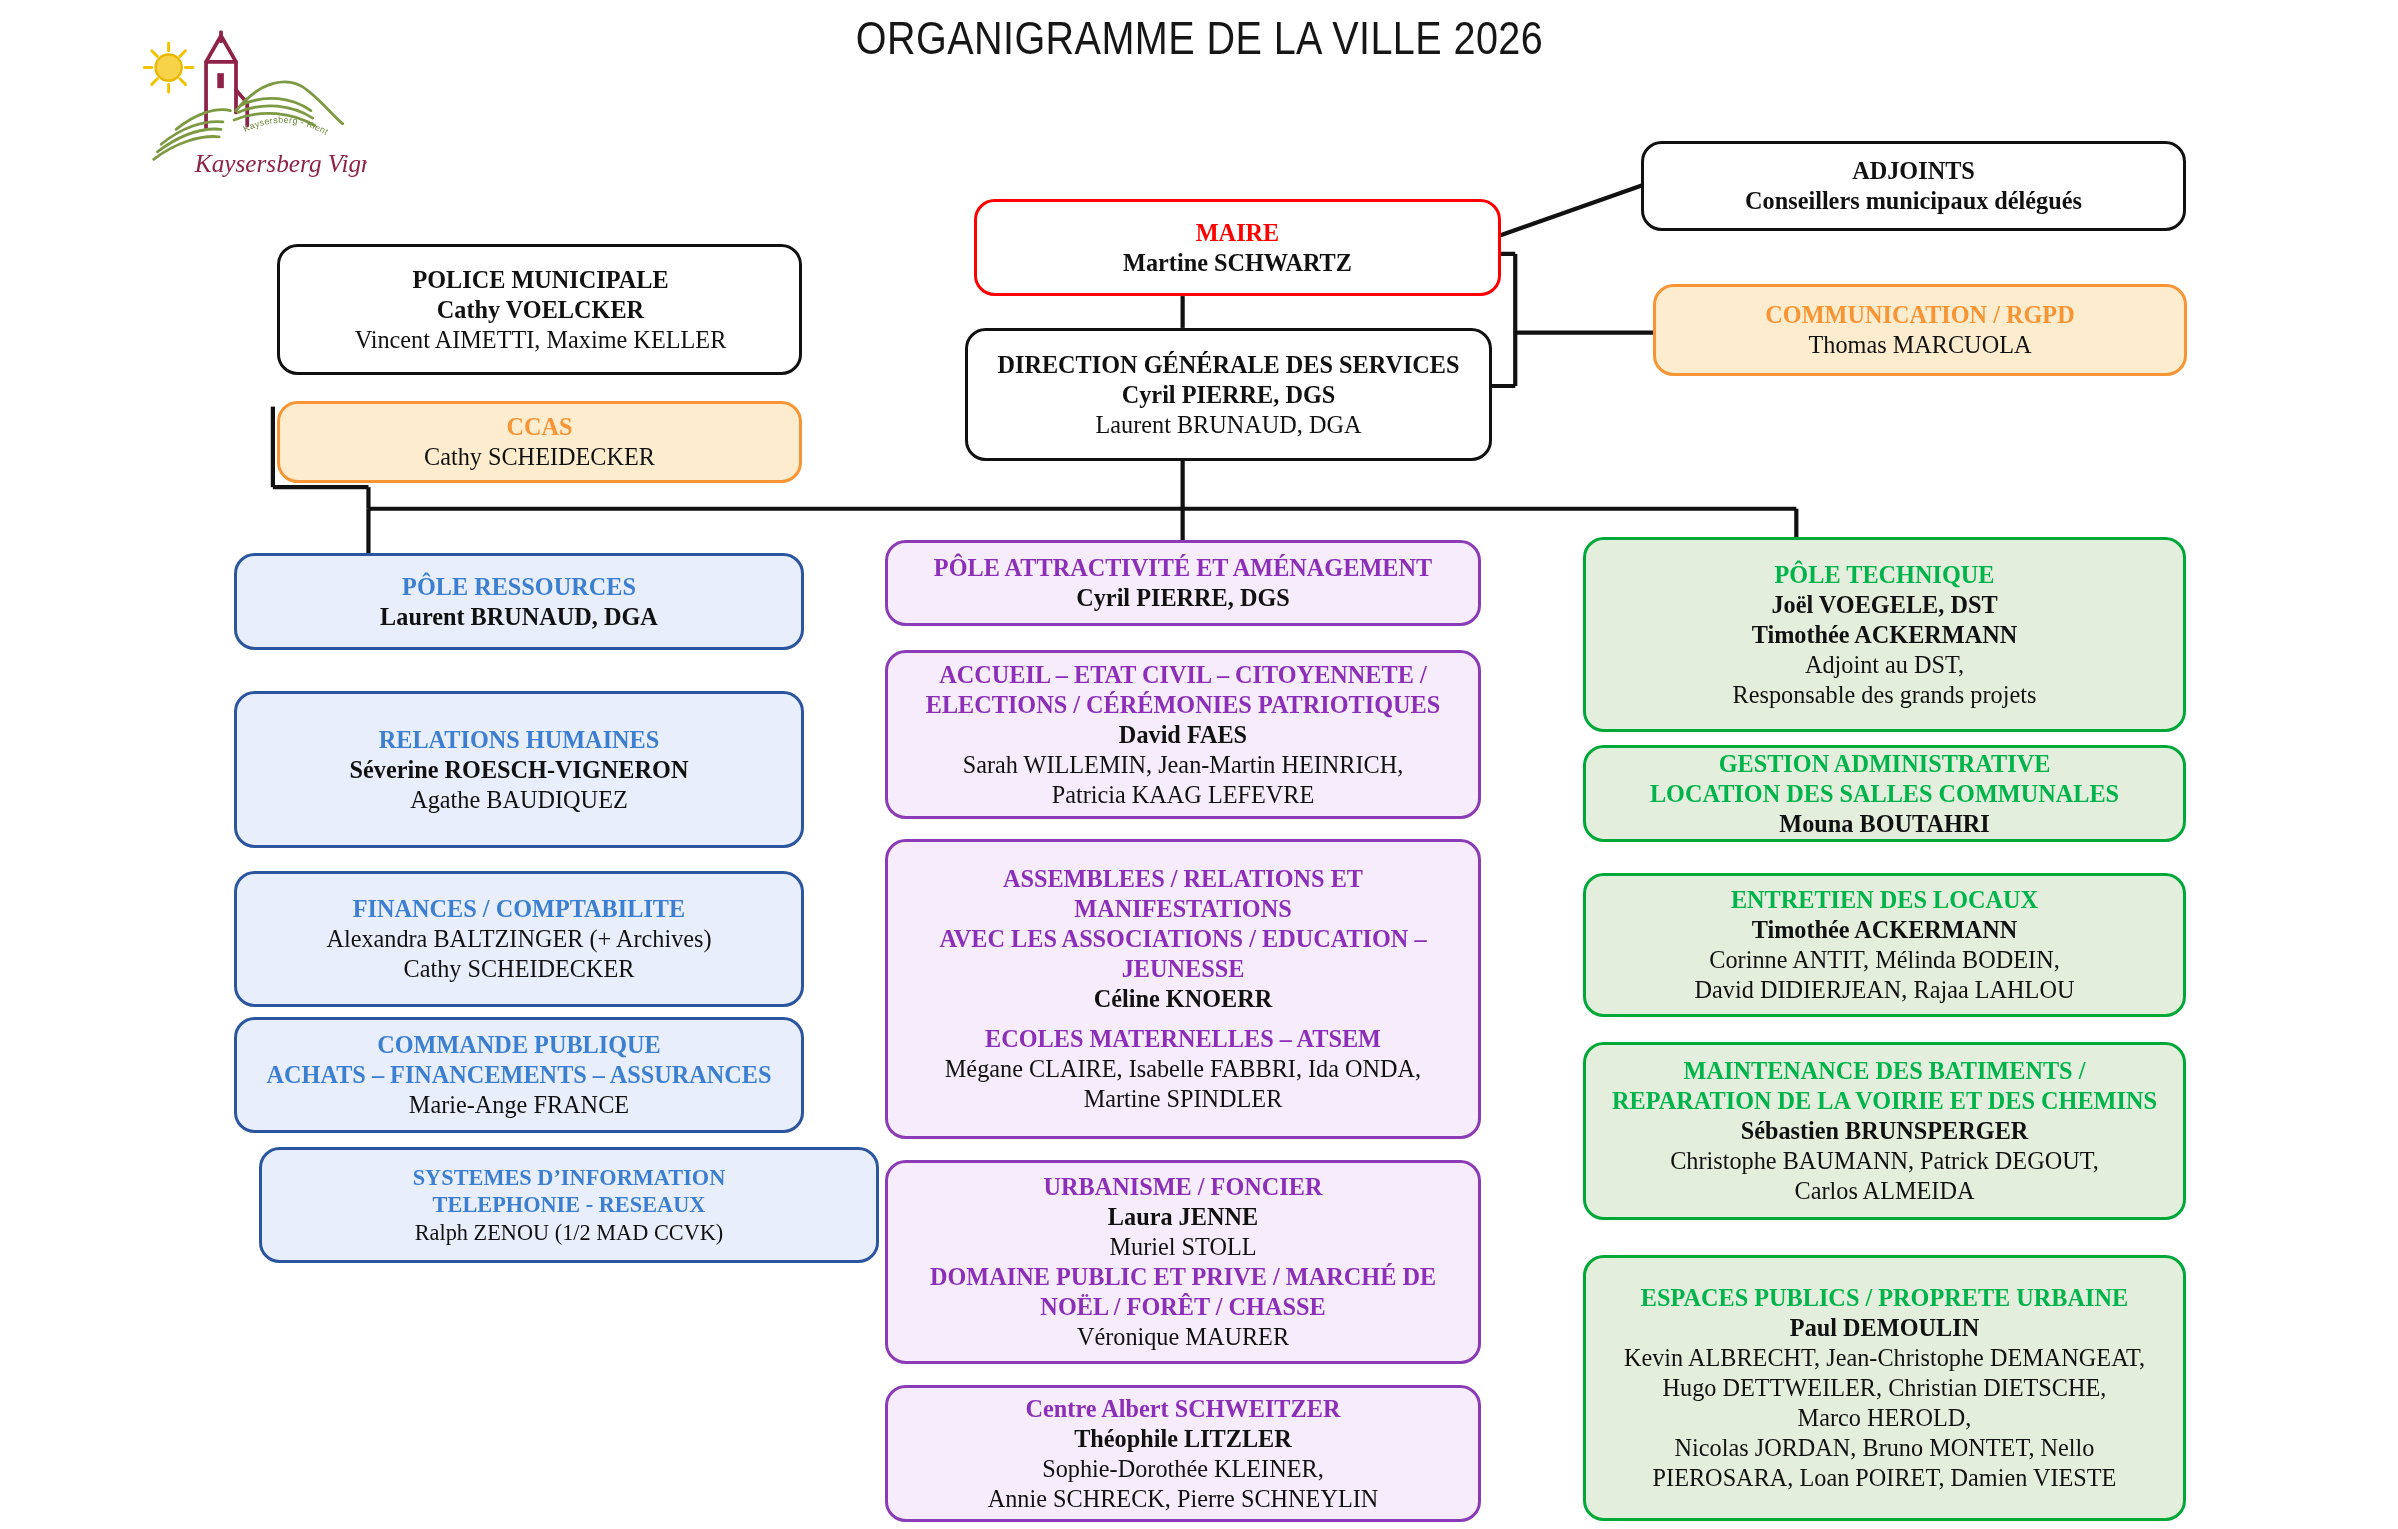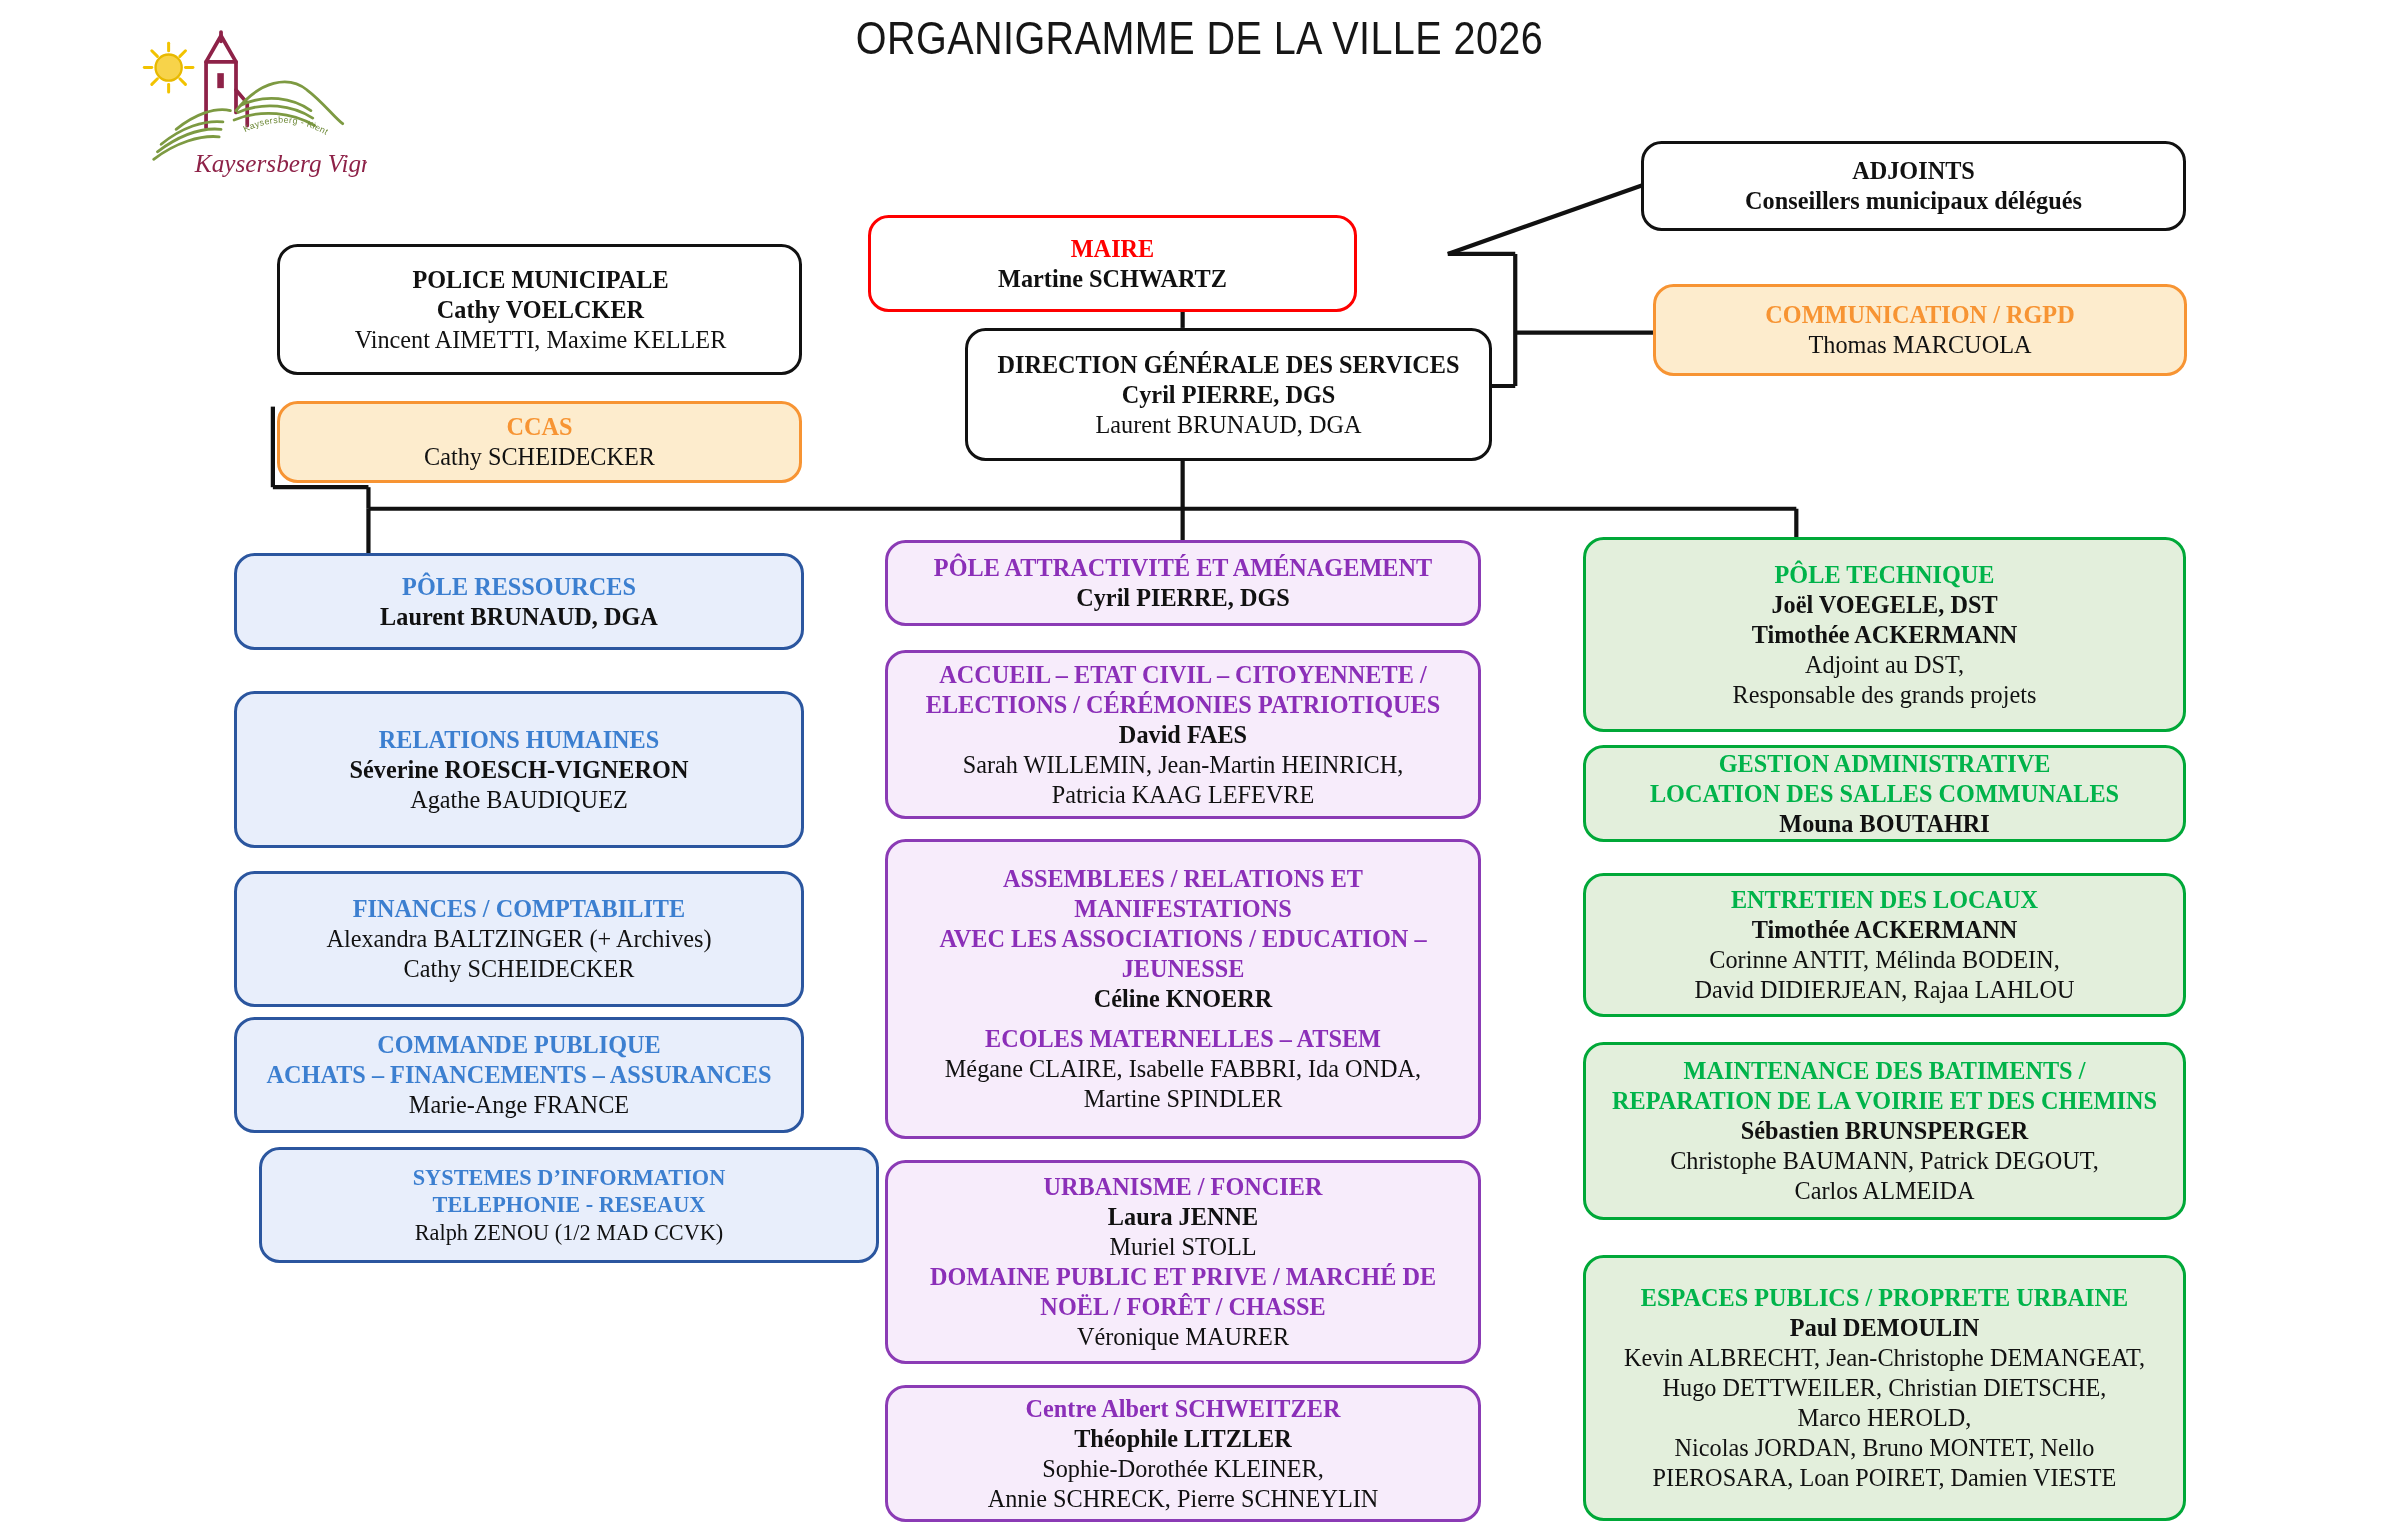--- a/index.html
+++ b/index.html
@@ -156,21 +156,21 @@
     <span class="ln hd">POLICE MUNICIPALE</span>
     <span class="ln nm">Cathy VOELCKER</span>
     <span class="ln sub">Vincent AIMETTI, Maxime KELLER</span>
   </div>
 
   <div class="box c-orange" style="left:277px; top:401px; width:525px; height:82px; font-size:25px;">
     <span class="ln hd">CCAS</span>
     <span class="ln sub">Cathy SCHEIDECKER</span>
   </div>
 
-  <div class="box c-red" style="left:868px; top:199px; width:489px; height:97px; font-size:25px;margin-top:16px;">
+  <div class="box c-red" style="left:974px; top:199px; width:527px; height:97px; font-size:25px;">
     <span class="ln hd">MAIRE</span>
     <span class="ln nm">Martine SCHWARTZ</span>
   </div>
 
   <div class="box c-black" style="left:1641px; top:141px; width:545px; height:90px; font-size:25px;">
     <span class="ln hd">ADJOINTS</span>
     <span class="ln nm">Conseillers municipaux délégués</span>
   </div>
 
   <div class="box c-black" style="left:921px; top:328px; width:527px; height:133px; font-size:25px;margin-left:44px;">

